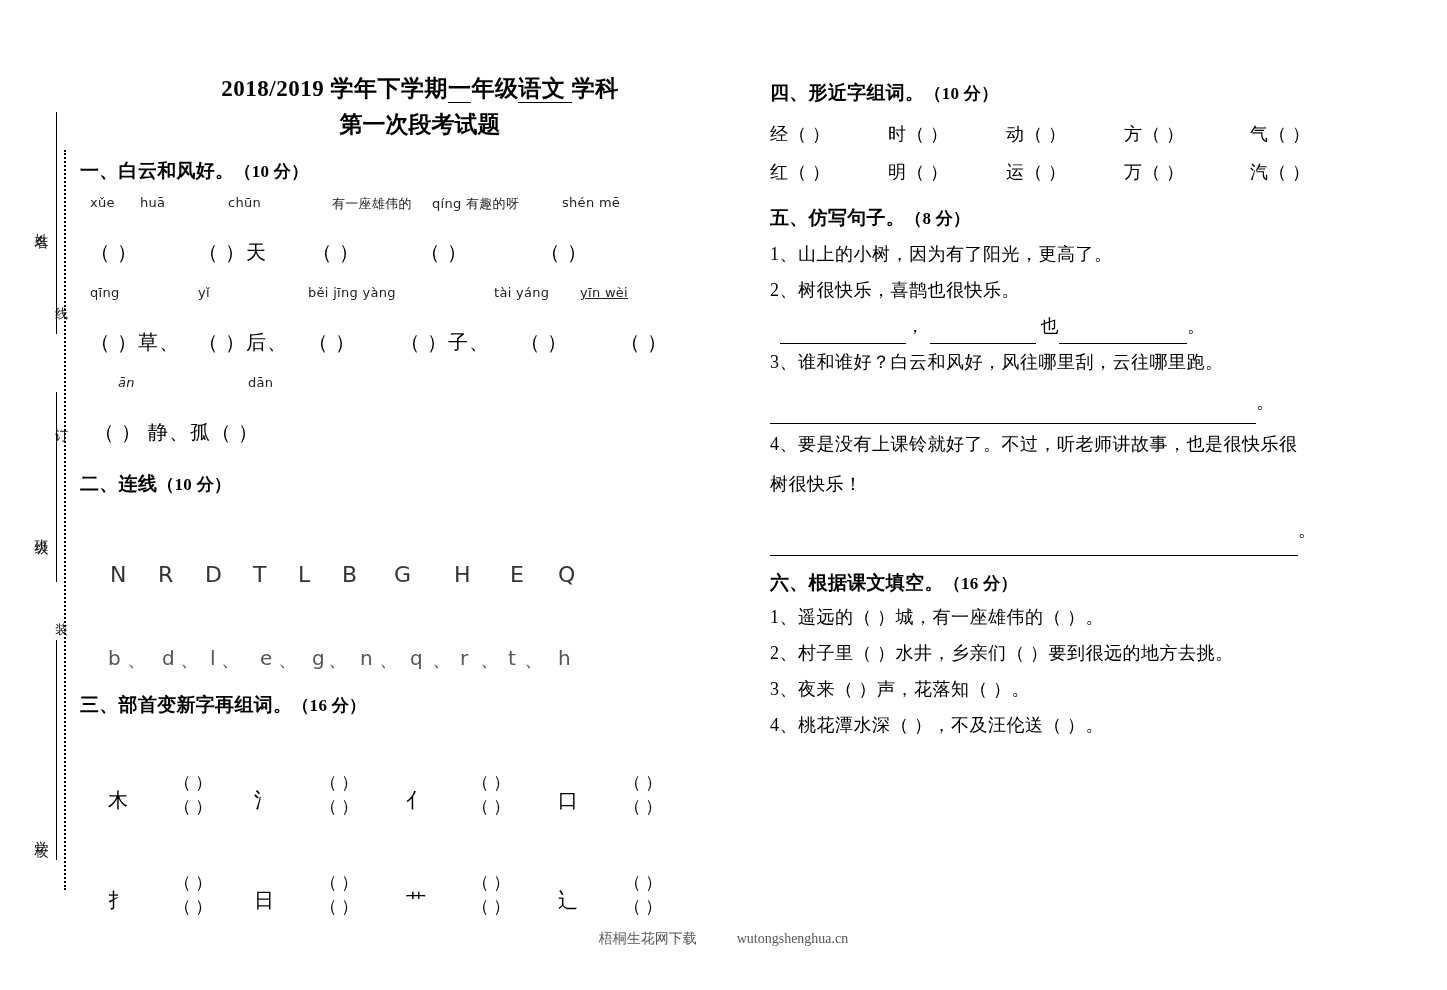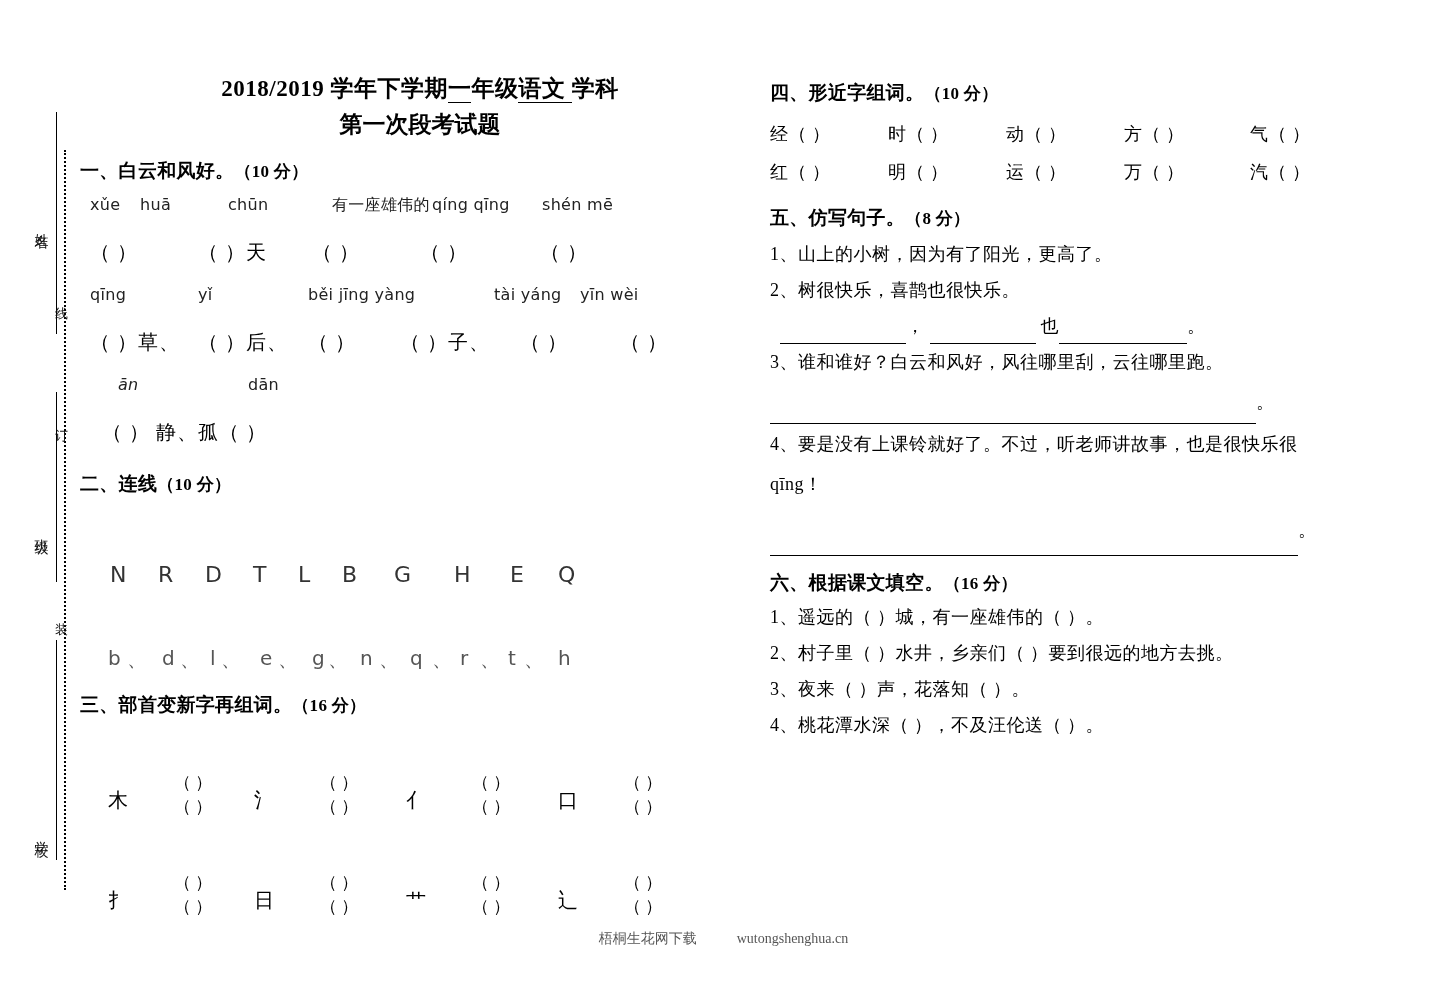--- a/index.html
+++ b/index.html
@@ -104,21 +104,21 @@
   .py-row {
     position: relative;
     height: 44px;
     font-size: 17px;
     font-family: "DejaVu Sans", sans-serif;
     color: #222;
   }
   .py {
     position: absolute;
     white-space: nowrap;
-    font-size: 16px;
+    font-size: 13px;
     letter-spacing: 0.3px;
   }
   .ans-row {
     position: relative;
     height: 46px;
     font-size: 20px;
     letter-spacing: 1px;
   }
   .ans {
     position: absolute;
@@ -248,53 +248,53 @@
 
     <div class="sec-head" style="margin-top:14px;">
       <span>一、白云和风好。</span><span class="pts">（10 分）</span>
     </div>
 
     <div class="py-row" style="margin-top:8px;">
       <span class="py" style="left:10px;">xǔe</span>
       <span class="py" style="left:60px;">huā</span>
       <span class="py" style="left:148px;">chūn</span>
       <span class="py" style="left:252px;">有一座雄伟的</span>
-      <span class="py" style="left:352px;">qíng qīng</span>
-      <span class="py" style="left:462px;">shén mē</span>
+      <span class="py" style="left:352px;">qíng 有趣的呀</span>
+      <span class="py" style="left:482px;">shén mē</span>
     </div>
     <div class="ans-row">
       <span class="ans" style="left:10px;">（        ）</span>
       <span class="ans" style="left:118px;">（     ）天</span>
       <span class="ans" style="left:232px;">（        ）</span>
       <span class="ans" style="left:340px;">（            ）</span>
       <span class="ans" style="left:460px;">（          ）</span>
     </div>
 
     <div class="py-row">
       <span class="py" style="left:10px;">qīng</span>
       <span class="py" style="left:118px;">yǐ</span>
       <span class="py" style="left:228px;">běi  jīng  yàng</span>
       <span class="py" style="left:414px;">tài yáng</span>
-      <span class="py" style="left:500px;">yīn wèi</span>
+      <span class="py" style="left:500px;text-decoration:underline;">yīn wèi</span>
     </div>
     <div class="ans-row">
       <span class="ans" style="left:10px;">（  ）草、</span>
       <span class="ans" style="left:118px;">（  ）后、</span>
       <span class="ans" style="left:228px;">（      ）</span>
       <span class="ans" style="left:320px;">（     ）子、</span>
       <span class="ans" style="left:440px;">（      ）</span>
       <span class="ans" style="left:540px;">（      ）</span>
     </div>
 
     <div class="py-row">
       <span class="py" style="left:38px;font-style:italic;">ān</span>
       <span class="py" style="left:168px;">dān</span>
     </div>
     <div class="ans-row">
-      <span class="ans" style="left:22px;">（     ）  静、孤（     ）</span>
+      <span class="ans" style="left:14px;">（     ）  静、孤（     ）</span>
     </div>
 
     <div class="sec-head" style="margin-top:4px;">
       <span>二、连线</span><span class="pts">（10 分）</span>
     </div>
 
     <div class="letters-row" style="margin-top:62px;">
       <span class="ltr" style="left:30px;">N</span>
       <span class="ltr" style="left:78px;">R</span>
       <span class="ltr" style="left:125px;">D</span>
@@ -404,21 +404,21 @@
     <div class="q-line">
       &nbsp;&nbsp;<span class="blank" style="width:126px;"></span><span>，</span>&nbsp;<span class="blank" style="width:106px;"></span>&nbsp;<span>也</span><span class="blank" style="width:128px;"></span><span>。</span>
     </div>
 
     <div class="q-line">3、谁和谁好？白云和风好，风往哪里刮，云往哪里跑。</div>
     <div class="q-line" style="line-height:44px;">
       <span class="blank" style="width:486px;"></span><span>。</span>
     </div>
 
     <div class="q-line-wrap">
-      <span>4、要是没有上课铃就好了。不过，听老师讲故事，也是很快乐很</span><br><span>qīng！</span>
+      <span>4、要是没有上课铃就好了。不过，听老师讲故事，也是很快乐很</span><br><span>树很快乐！</span>
     </div>
     <div class="q-line" style="line-height:52px;">
       <span class="blank" style="width:528px;"></span><span>。</span>
     </div>
 
     <div class="sec-head" style="margin-top:12px;">
       <span>六、根据课文填空。</span><span class="pts">（16 分）</span>
     </div>
     <div class="q-line">1、遥远的（     ）城，有一座雄伟的（     ）。</div>
     <div class="q-line">2、村子里（     ）水井，乡亲们（     ）要到很远的地方去挑。</div>

